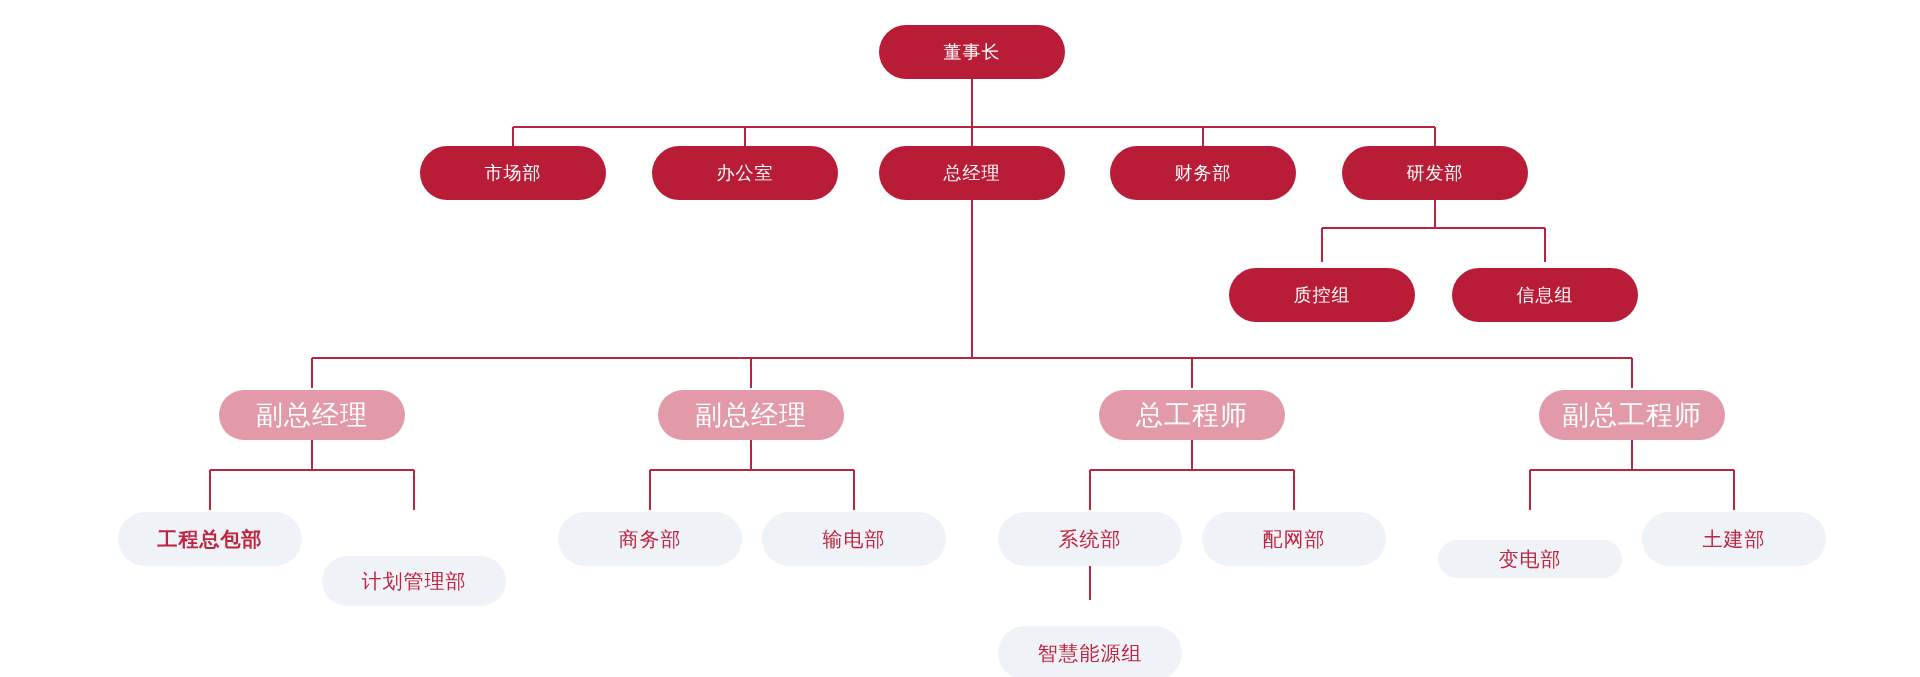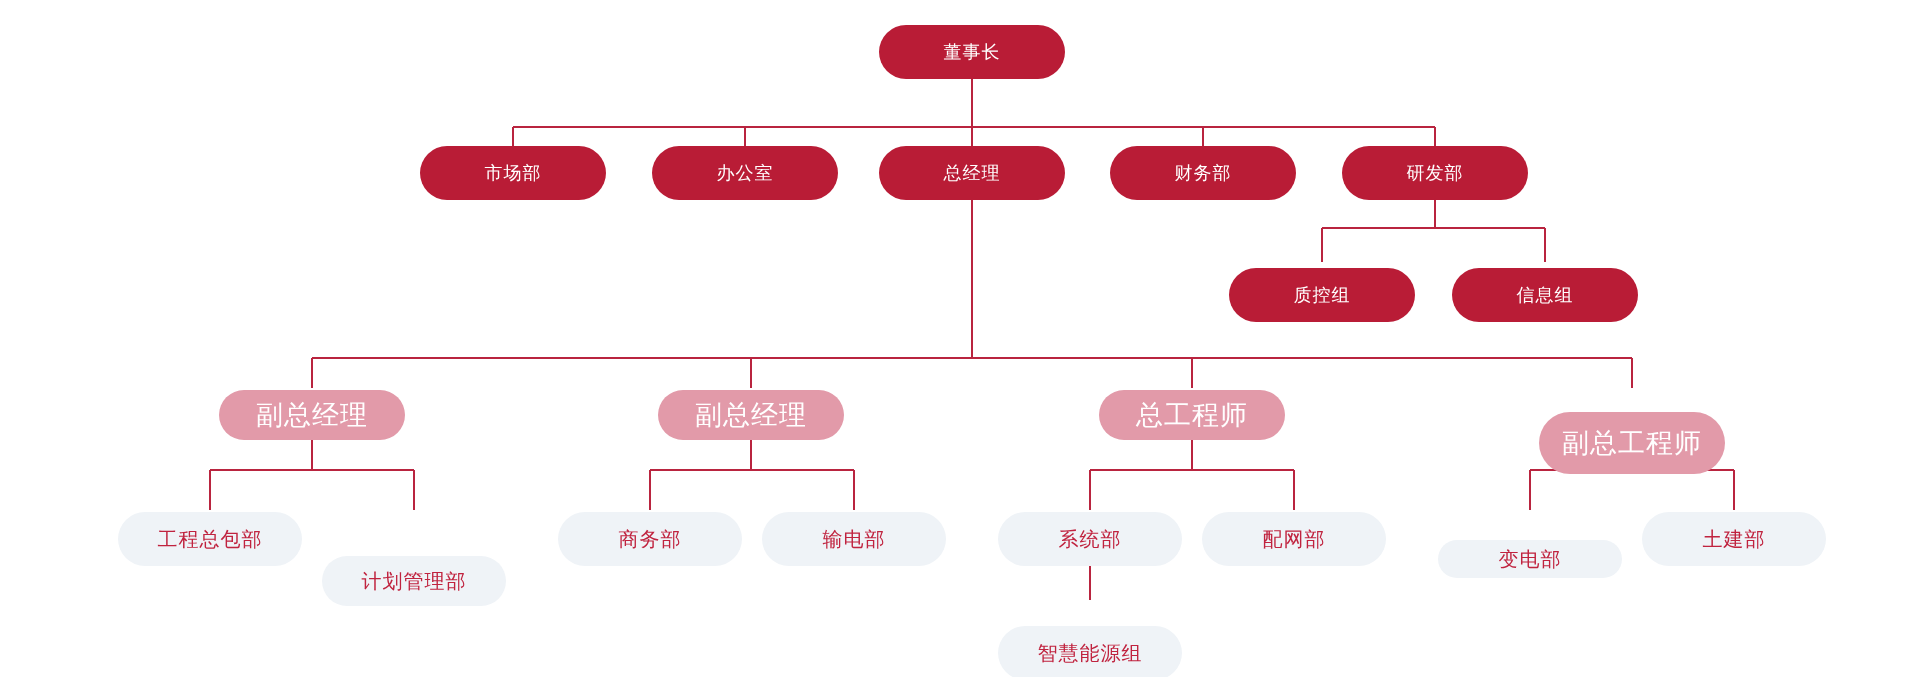--- a/index.html
+++ b/index.html
@@ -122,25 +122,25 @@
 
   <div class="node secondary" style="left:219px;top:390px;width:186px;height:50px;">
     <span>副总经理</span>
   </div>
   <div class="node secondary" style="left:658px;top:390px;width:186px;height:50px;">
     <span>副总经理</span>
   </div>
   <div class="node secondary" style="left:1099px;top:390px;width:186px;height:50px;">
     <span>总工程师</span>
   </div>
-  <div class="node secondary" style="left:1539px;top:412px;width:186px;height:62px;">
+  <div class="node secondary" style="left:1539px;top:390px;width:186px;height:50px;">
     <span>副总工程师</span>
   </div>
 
-  <div class="node leaf" style="left:118px;top:512px;width:184px;height:54px;">
+  <div class="node leaf" style="left:118px;top:512px;width:184px;height:54px;font-weight:bold;">
     <span>工程总包部</span>
   </div>
   <div class="node leaf" style="left:322px;top:512px;width:184px;height:50px;margin-top:44px;">
     <span>计划管理部</span>
   </div>
   <div class="node leaf" style="left:558px;top:512px;width:184px;height:54px;">
     <span>商务部</span>
   </div>
   <div class="node leaf" style="left:762px;top:512px;width:184px;height:54px;">
     <span>输电部</span>

